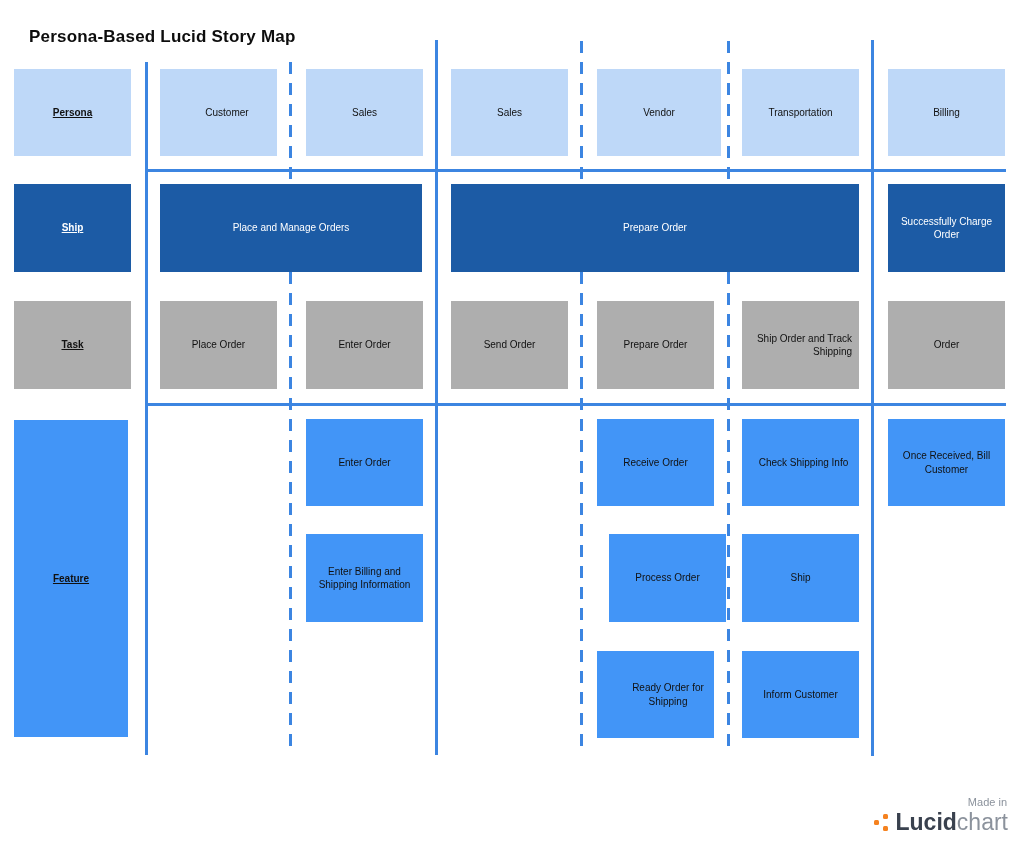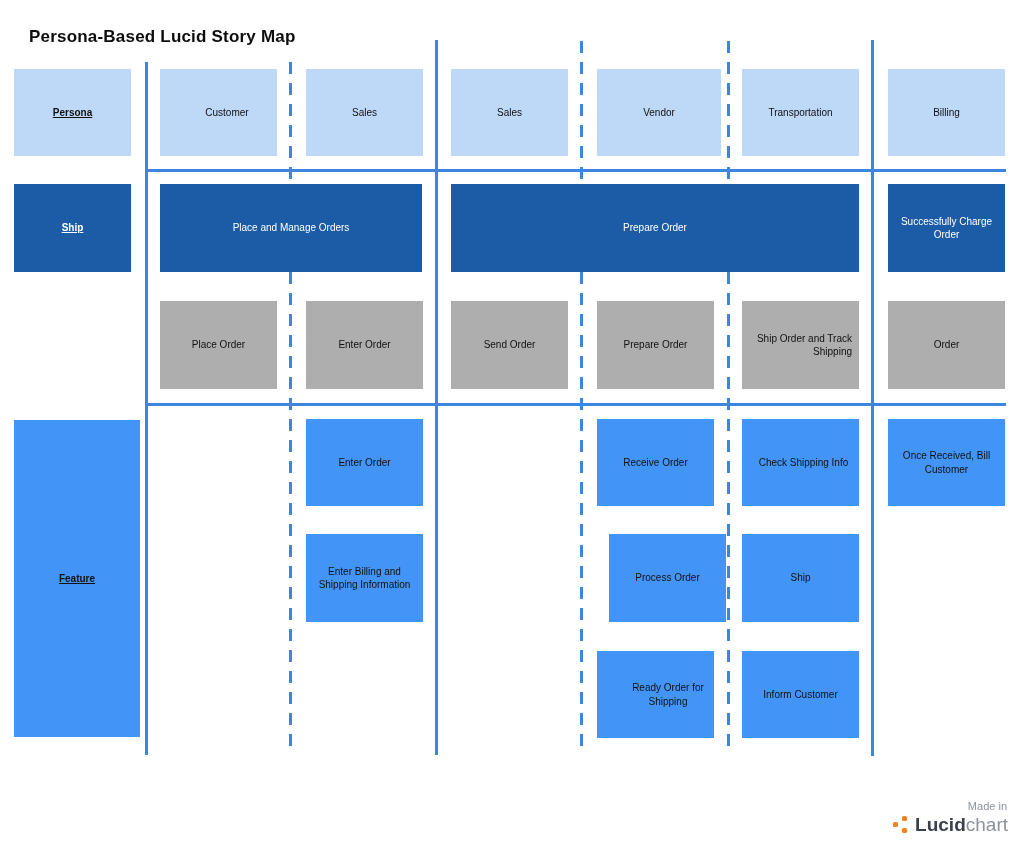--- a/index.html
+++ b/index.html
@@ -72,21 +72,21 @@
   .logo-mark .dot {
     position: absolute;
     width: 5px;
     height: 5px;
     border-radius: 1.5px;
     background: var(--lucid-orange);
   }
   .logo-mark .dot.d1 { left: 9px;  top: 0px;  }
   .logo-mark .dot.d2 { left: 0px;  top: 6px;  }
   .logo-mark .dot.d3 { left: 9px;  top: 12px; }
-  .brand { font-size: 19px; line-height: 1; }
+  .brand { font-size: 23px; line-height: 1; }
   .brand .b1 { font-weight: bold; color: #39414e; }
   .brand .b2 { font-weight: normal; color: #8b929c; }
 </style>
 </head>
 <body>
 
 <div id="canvas">
 
   <div class="title">Persona-Based Lucid Story Map</div>
 
@@ -94,21 +94,22 @@
   <div class="vline" style="left:435px; top:40px;  height:715px;"></div>
   <div class="vline" style="left:871px; top:40px;  height:716px;"></div>
   <div class="vdash" style="left:289px; top:62px;  height:692px;"></div>
   <div class="vdash" style="left:580px; top:41px;  height:713px;"></div>
   <div class="vdash" style="left:727px; top:41px;  height:713px;"></div>
   <div class="hline" style="left:147px; top:169px; width:859px;"></div>
   <div class="hline" style="left:147px; top:403px; width:859px;"></div>
 
   <div class="box persona rowhead" style="left:14px; top:69px;  width:117px; height:87px;">Persona</div>
   <div class="box goal rowhead" style="left:14px; top:184px; width:117px; height:88px;">Ship</div>
-  <div class="box feature rowhead" style="left:14px; top:420px; width:126px; height:317px;">Feature</div>
+  <div class="box task rowhead" style="left:14px; top:301px; width:117px; height:88px;">Task</div>
+  <div class="box feature rowhead" style="left:14px; top:420px; width:114px; height:317px;">Feature</div>
 
   <div class="box persona" style="left:160px; top:69px; width:117px; height:87px;padding-left:24px;">Customer</div>
   <div class="box persona" style="left:306px; top:69px; width:117px; height:87px;">Sales</div>
   <div class="box persona" style="left:451px; top:69px; width:117px; height:87px;">Sales</div>
   <div class="box persona" style="left:597px; top:69px; width:124px; height:87px;">Vendor</div>
   <div class="box persona" style="left:742px; top:69px; width:117px; height:87px;">Transportation</div>
   <div class="box persona" style="left:888px; top:69px; width:117px; height:87px;">Billing</div>
 
   <div class="box goal" style="left:160px; top:184px; width:262px; height:88px;">Place and Manage Orders</div>
   <div class="box goal" style="left:451px; top:184px; width:408px; height:88px;">Prepare Order</div>

